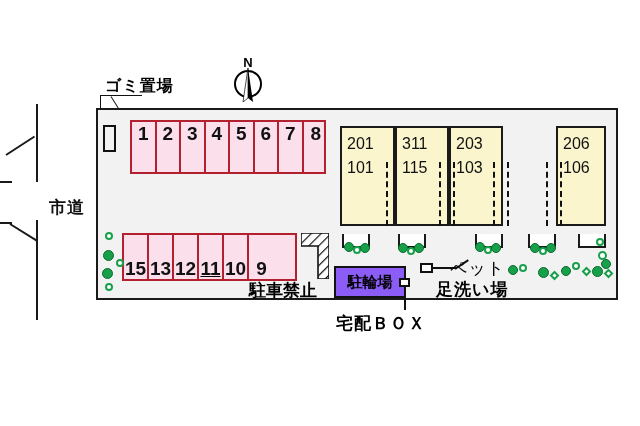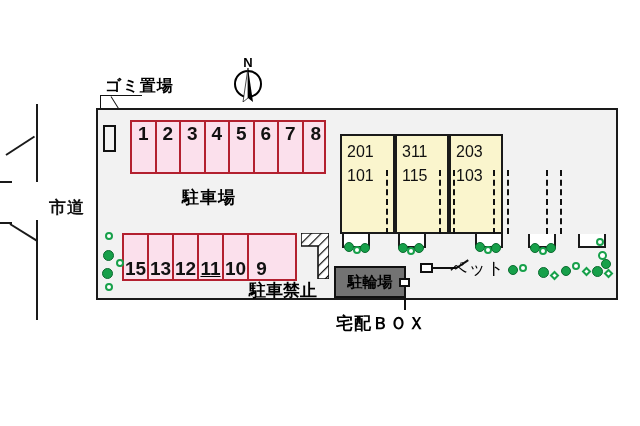--- a/index.html
+++ b/index.html
@@ -45,42 +45,42 @@
 
   .parking-label{position:absolute;left:182px;top:186px;font-size:17px;font-weight:700;
        letter-spacing:1px;white-space:nowrap;}
   .noparking-label{position:absolute;left:249px;top:279px;font-size:17px;font-weight:700;
        letter-spacing:0px;white-space:nowrap;}
 
   
   .hatch{position:absolute;left:301px;top:233px;width:28px;height:46px;}
 
   
-  .bld-wrap{position:absolute;left:340px;top:134px;width:266px;height:107px;}
+  .bld-wrap{position:absolute;left:340px;top:126px;width:266px;height:107px;}
   .unit{position:absolute;top:0;height:100px;background:#faf5cd;
        border:2px solid #1a1a1a;box-sizing:border-box;}
   .unit .u-up{position:absolute;left:5px;top:7px;font-size:16px;font-weight:400;
        letter-spacing:0px;color:#111;}
   .unit .u-lo{position:absolute;left:5px;top:31px;font-size:16px;font-weight:400;
        letter-spacing:0px;color:#111;}
   .stair{position:absolute;top:36px;width:10px;height:64px;
        border-left:2px dashed #111;}
   .alcove{position:absolute;top:234px;height:14px;background:#ffffff;
        border:2px solid #1a1a1a;border-top:none;box-sizing:border-box;}
 
   
   .dot{position:absolute;border-radius:50%;box-sizing:border-box;}
   .dot.f{background:#17a04a;border:1px solid #0c6b30;}
   .dot.o{background:#ffffff;border:2px solid #17a04a;}
   .dia{position:absolute;background:#ffffff;border:2px solid #17a04a;
        transform:rotate(45deg);box-sizing:border-box;}
 
   
   .bike-box{position:absolute;left:334px;top:266px;width:72px;height:32px;
-       border:2px solid #111;background:#737373;box-sizing:border-box;
+       border:2px solid #111;background:#8b5cf6;box-sizing:border-box;
        display:flex;align-items:center;justify-content:center;}
   .bike-box span{font-size:15px;font-weight:700;letter-spacing:0px;}
 
   .takuhai-icon{position:absolute;left:399px;top:278px;width:11px;height:9px;
        border:2px solid #111;background:#fff;box-sizing:border-box;}
   .takuhai-lead{position:absolute;background:#111;}
   .takuhai-label{position:absolute;left:336px;top:312px;font-size:17px;font-weight:700;
        white-space:nowrap;letter-spacing:1px;}
 
   .pet-icon{position:absolute;left:420px;top:263px;width:13px;height:10px;
@@ -146,21 +146,20 @@
         <span>6</span>
       </div>
     <div class="pstall" style="width:24.5px;">
         <span>7</span>
       </div>
     <div class="pstall" style="width:24.5px;">
         <span>8</span>
       </div>
   </div>
 
-  <div class="parking-label">駐車場</div>
 
   <div class="prow bottom" style="left:122px;top:233px;width:175px;height:48px;">
     <div class="pstall" style="width:25px;">
         <span>15</span>
       </div>
     <div class="pstall" style="width:25px;">
         <span>13</span>
       </div>
     <div class="pstall" style="width:25px;">
         <span>12</span>
@@ -193,20 +192,24 @@
       <div class="u-up">201</div>
       <div class="u-lo">101</div>
     </div>
     <div class="unit" style="left:55px;width:54px;">
       <div class="u-up">311</div>
       <div class="u-lo">115</div>
     </div>
     <div class="unit" style="left:109px;width:54px;">
       <div class="u-up">203</div>
       <div class="u-lo">103</div>
+    </div>
+    <div class="unit" style="left:216px;width:50px;">
+      <div class="u-up">206</div>
+      <div class="u-lo">106</div>
     </div>
 
     <div class="stair" style="left:46px;"></div>
     <div class="stair" style="left:99px;"></div>
     <div class="stair" style="left:113px;"></div>
     <div class="stair" style="left:153px;"></div>
     <div class="stair" style="left:167px;"></div>
     <div class="stair" style="left:206px;"></div>
     <div class="stair" style="left:220px;"></div>
   </div>
@@ -260,14 +263,15 @@
   </div>
 
   <div class="takuhai-icon"></div>
   <div class="takuhai-lead" style="left:404px;top:287px;width:2px;height:23px;"></div>
   <div class="takuhai-label">宅配ＢＯＸ</div>
 
   <div class="pet-icon"></div>
   <div class="pet-lead" style="left:433px;top:267px;width:24px;height:2px;"></div>
   <div class="pet-lead" style="left:455px;top:268px;width:16px;height:2px;transform:rotate(-34deg);transform-origin:left center;"></div>
   <div class="pet-l1">ペット</div>
+  <div class="pet-l2">足洗い場</div>
 
 </div>
 
 </body></html>

